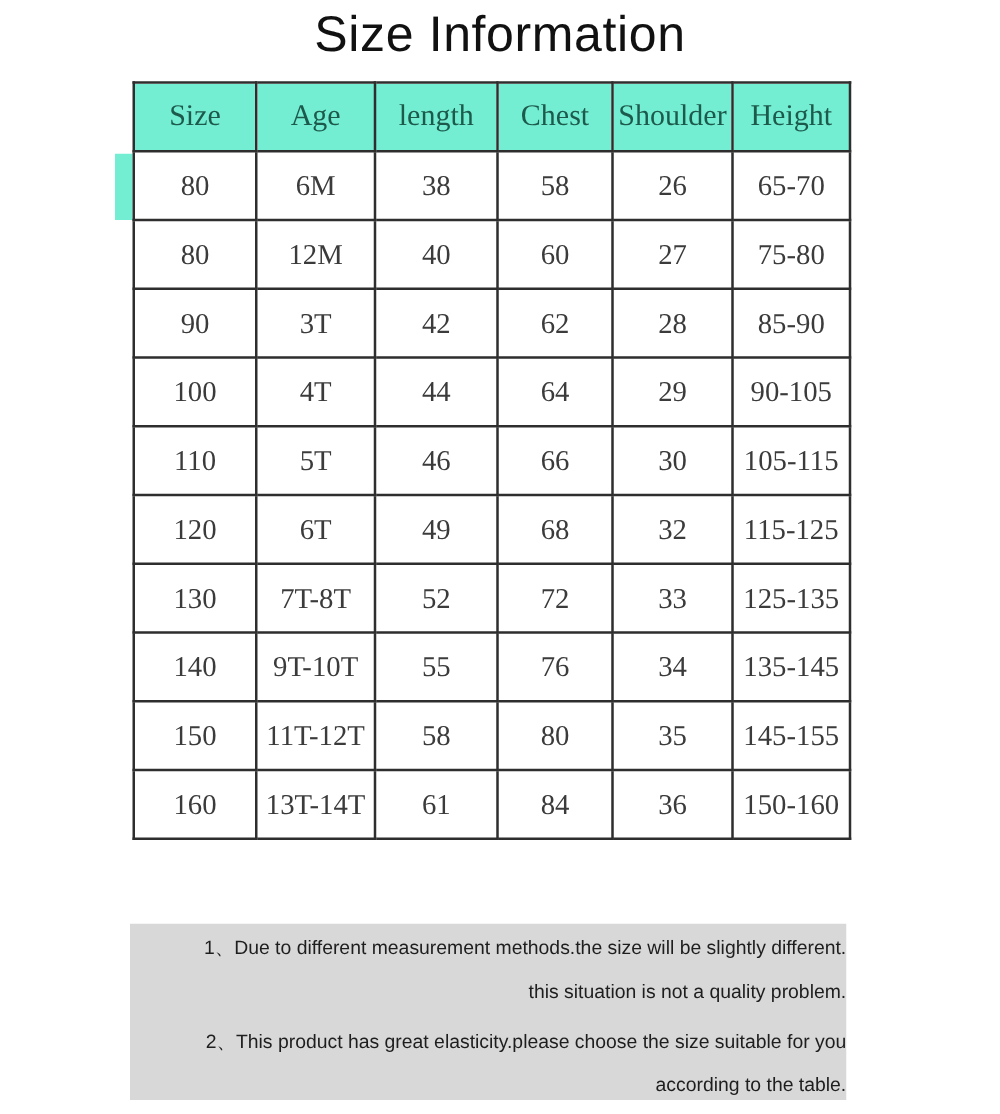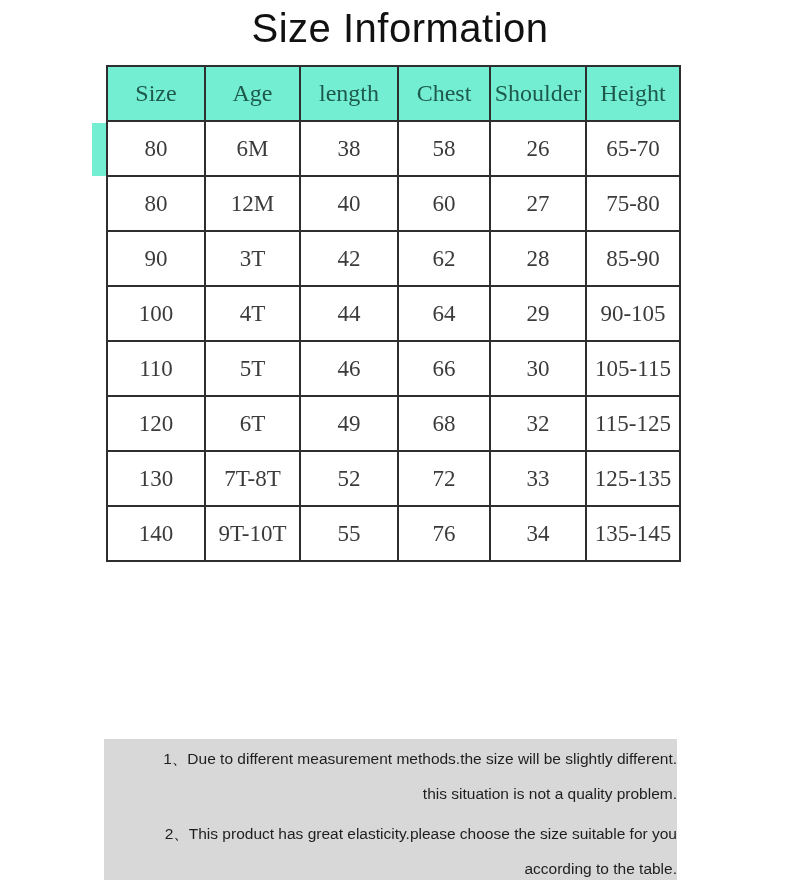--- a/index.html
+++ b/index.html
@@ -134,20 +134,36 @@
       <td>125-135</td>
     </tr>
         <tr>
       <td>140</td>
       <td>9T-10T</td>
       <td>55</td>
       <td>76</td>
       <td>34</td>
       <td>135-145</td>
     </tr>
+        <tr>
+      <td>150</td>
+      <td>11T-12T</td>
+      <td>58</td>
+      <td>80</td>
+      <td>35</td>
+      <td>145-155</td>
+    </tr>
+        <tr>
+      <td>160</td>
+      <td>13T-14T</td>
+      <td>61</td>
+      <td>84</td>
+      <td>36</td>
+      <td>150-160</td>
+    </tr>
       </tbody>
   </table>
 
   <div class="notes">
     <div class="note-line">
       <span class="note-num">1、</span><span>Due to different measurement methods.the size will be slightly different.</span>
     </div>
     <div class="note-line cont">this situation is not a quality problem.</div>
     <div class="note-line note-start-2">
       <span class="note-num">2、</span><span>This product has great elasticity.please choose the size suitable for you</span>

